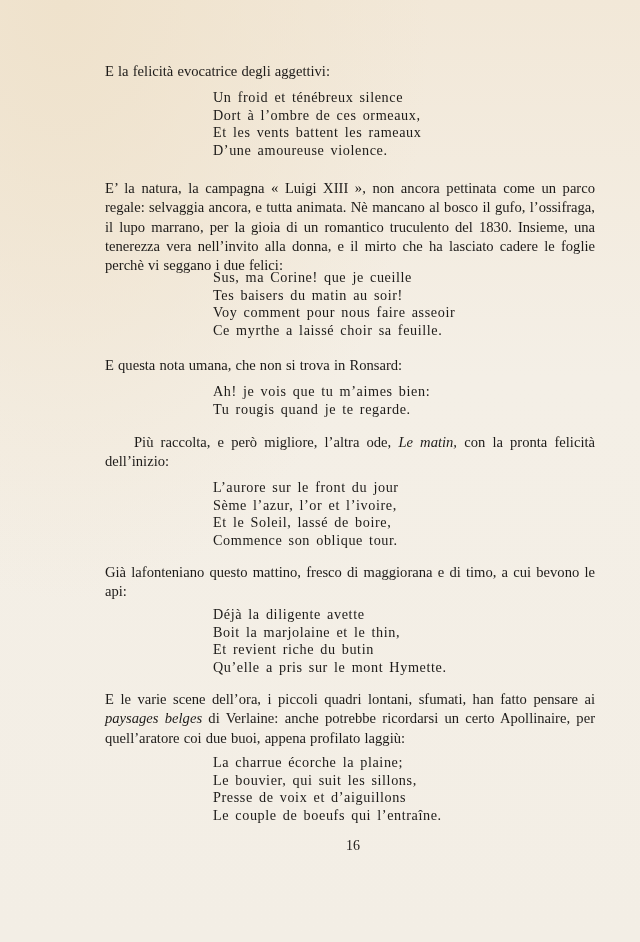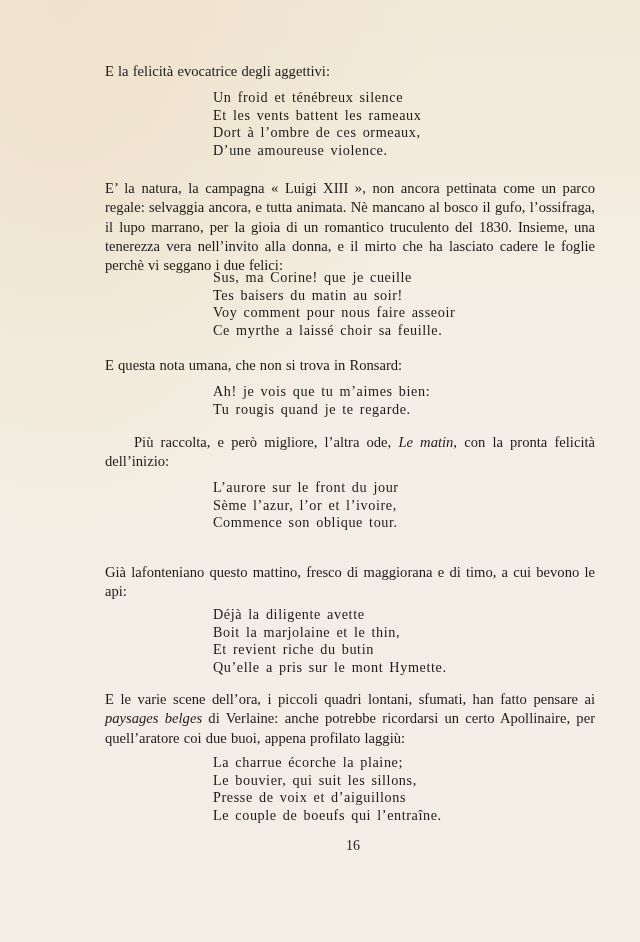--- a/index.html
+++ b/index.html
@@ -32,22 +32,22 @@
 </style>
 </head>
 <body>
 
 <div class="page">
 
   <p class="prose" style="top:62px">E la felicità evocatrice degli aggettivi:</p>
 
   <ul class="verse" style="top:89px">
     <li>Un froid et ténébreux silence</li>
+    <li>Dort à l’ombre de ces ormeaux,</li>
     <li>Et les vents battent les rameaux</li>
-    <li>Dort à l’ombre de ces ormeaux,</li>
     <li>D’une amoureuse violence.</li>
   </ul>
 
   <p class="prose" style="top:179px">E’ la natura, la campagna « Luigi XIII », non ancora pettinata come un parco regale: selvaggia ancora, e tutta animata. Nè mancano al bosco il gufo, l’ossi­fraga, il lupo marrano, per la gioia di un romantico truculento del 1830. Insieme, una tenerezza vera nell’invito alla donna, e il mirto che ha lasciato cadere le foglie perchè vi seggano i due felici:</p>
 
   <ul class="verse" style="top:269px">
     <li>Sus, ma Corine! que je cueille</li>
     <li>Tes baisers du matin au soir!</li>
     <li>Voy comment pour nous faire asseoir</li>
     <li>Ce myrthe a laissé choir sa feuille.</li>
@@ -58,20 +58,21 @@
   <ul class="verse" style="top:383px">
     <li>Ah! je vois que tu m’aimes bien:</li>
     <li>Tu rougis quand je te regarde.</li>
   </ul>
 
   <p class="prose indent" style="top:433px"><span>Più raccolta, e però migliore, l’altra ode, </span><i>Le matin,</i><span> con la pronta felicità dell’inizio:</span></p>
 
   <ul class="verse" style="top:479px">
     <li>L’aurore sur le front du jour</li>
     <li>Sème l’azur, l’or et l’ivoire,</li>
+    <li>Et le Soleil, lassé de boire,</li>
     <li>Commence son oblique tour.</li>
   </ul>
 
   <p class="prose" style="top:563px">Già lafonteniano questo mattino, fresco di maggiorana e di timo, a cui bevono le api:</p>
 
   <ul class="verse" style="top:606px">
     <li>Déjà la diligente avette</li>
     <li>Boit la marjolaine et le thin,</li>
     <li>Et revient riche du butin</li>
     <li>Qu’elle a pris sur le mont Hymette.</li>

